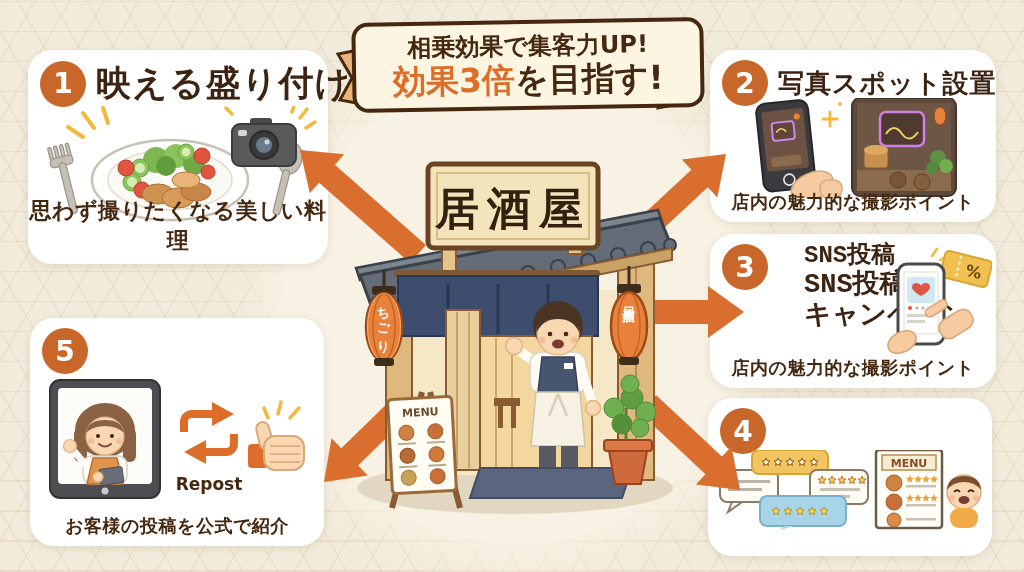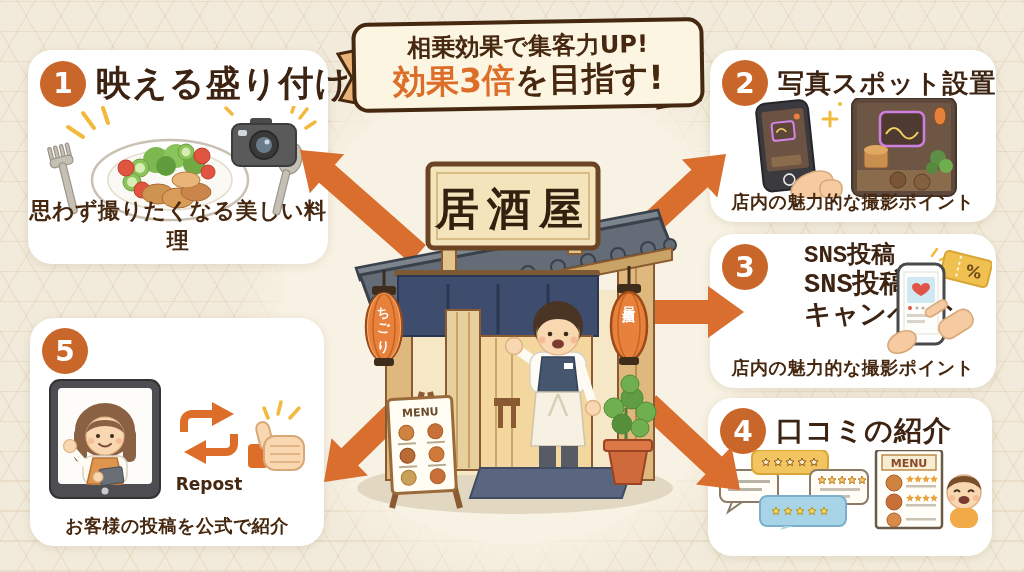--- a/index.html
+++ b/index.html
@@ -187,21 +187,20 @@
       <g fill="#f6cba2" stroke="#d9a878" stroke-width="1.6">
         <ellipse cx="22" cy="94" rx="15" ry="10" transform="rotate(-28 22 94)"></ellipse>
       </g>
     </svg>
     <div class="caption">店内の魅力的な撮影ポイント</div>
   </div>
 
   <div id="card4" class="card abs">
     <div class="card-head">
       <div class="num">4</div>
-      <div class="title" style="font-size:28px">口コミの紹介</div>
     </div>
     <svg class="abs" style="left:6px;top:52px" width="272" height="80" viewBox="0 0 272 80">
       <defs>
         <path id="st" d="M0,-4 L1.2,-1.3 L4,-1 L1.8,0.9 L2.4,3.7 L0,2.1 L-2.4,3.7 L-1.8,0.9 L-4,-1 L-1.2,-1.3 Z"></path>
       </defs>
       <g>
         <rect x="6" y="20" width="58" height="32" rx="7" fill="#fffdf6" stroke="#8a7a66" stroke-width="2"></rect>
         <path d="M18,52 L14,62 L28,52 Z" fill="#fffdf6" stroke="#8a7a66" stroke-width="2"></path>
         <rect x="14" y="30" width="42" height="3" fill="#b9b3a8"></rect>
           <rect x="14" y="38" width="34" height="3" fill="#b9b3a8"></rect>

